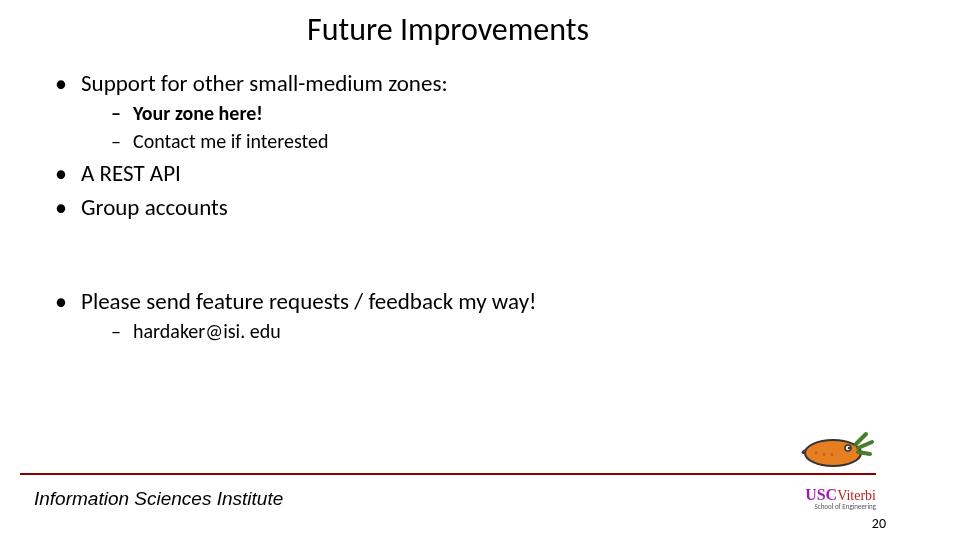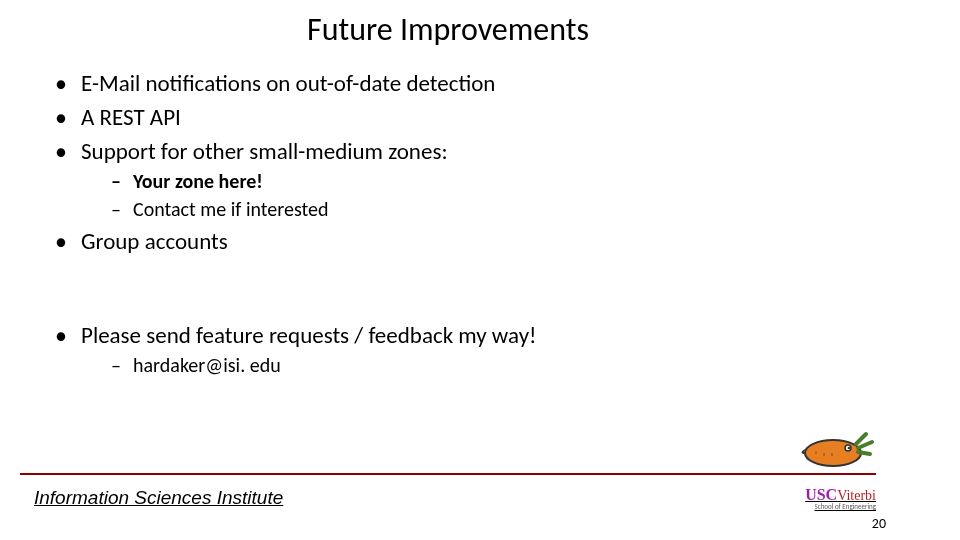--- a/index.html
+++ b/index.html
@@ -10,48 +10,47 @@
   ul.level1 { list-style: none; }
   ul.level1 > li { font-size: 23px; margin-bottom: 6px; position: relative; padding-left: 26px; }
   ul.level1 > li::before { content: "•"; position: absolute; left: 0; top: 0; font-size: 24px; }
   ul.level2 { list-style: none; margin: 4px 0 6px 30px; }
   ul.level2 > li { font-size: 20px; margin-bottom: 4px; position: relative; padding-left: 22px; }
   ul.level2 > li::before { content: "–"; position: absolute; left: 0; top: 0; }
   .bold { font-weight: bold; }
   .gap { height: 60px; }
   .footer { position: absolute; bottom: 30px; left: 0; right: 0; }
   .redline { border-top: 2px solid #8b0000; margin: 0 20px 10px 20px; }
-  .footer-row { display: flex; align-items: center; justify-content: space-between; padding: 0 20px; text-decoration: underline; }
+  .footer-row { display: flex; align-items: flex-end; justify-content: space-between; padding: 0 20px; }
   .isi { font-style: italic; font-size: 19px; font-family: Arial, sans-serif; padding-left: 14px; }
   .url { font-size: 15px; font-family: Arial, sans-serif; }
   .logo-wrap { display: flex; align-items: center; gap: 4px; }
   .usc { font-family: Georgia, "Times New Roman", serif; font-weight: bold; font-size: 16px; color: #a21caf; }
   .viterbi { font-family: Georgia, "Times New Roman", serif; font-size: 14px; color: #b91c1c; }
   .subt { font-size: 7px; color: #555; display: block; text-align: right; margin-top: -1px; line-height: 1; }
   .pagenum { position: absolute; right: 10px; bottom: 8px; font-size: 14px; }
   .carrot { position: absolute; right: 18px; bottom: 65px; }
 </style>
 </head>
 <body>
 
 <div class="slide">
 
   <div class="title">Future Improvements</div>
 
   <div class="body">
     <ul class="level1">
-      <li>E-Mail notifications on out-of-date detection</li>
-      <li>A REST API</li>
       <li>
         <span>Support for other small-medium zones:</span>
         <ul class="level2">
           <li class="bold">Your zone here!</li>
           <li>Contact me if interested</li>
         </ul>
       </li>
+      <li>A REST API</li>
       <li>Group accounts</li>
     </ul>
     <div class="gap"></div>
     <ul class="level1">
       <li>
         <span>Please send feature requests / feedback my way!</span>
         <ul class="level2">
           <li>hardaker@isi. edu</li>
         </ul>
       </li>

